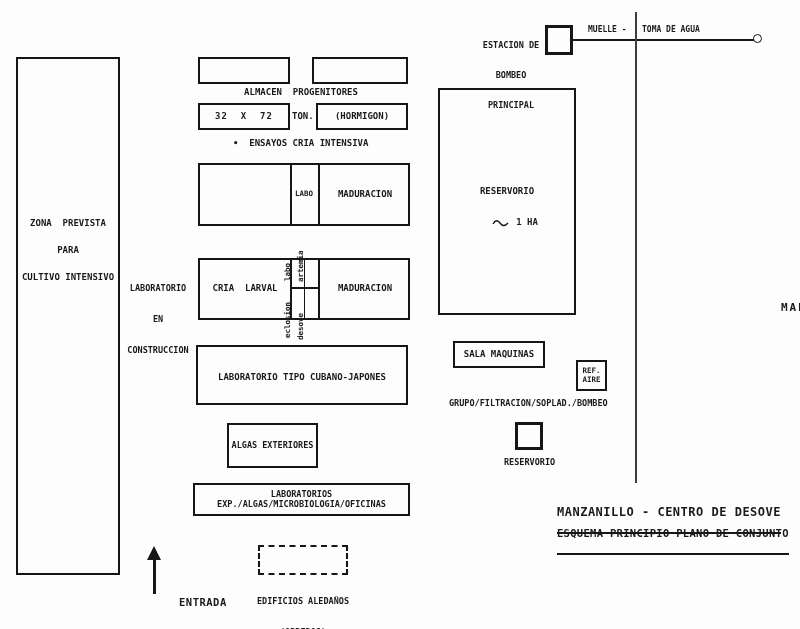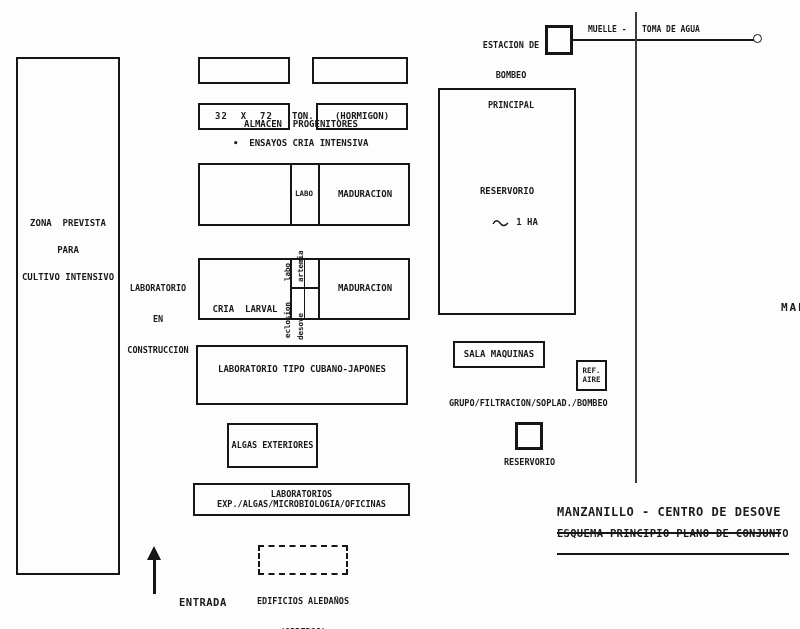--- a/index.html
+++ b/index.html
@@ -37,21 +37,21 @@
   </div>
 
   <div class="t c" style="left:122px;top:265px;width:72px;font-size:8.5px;">
     <div>LABORATORIO</div>
     <div style="margin-top:3px;">EN</div>
     <div style="margin-top:3px;">CONSTRUCCION</div>
   </div>
 
   <div class="box" style="left:198px;top:57px;width:92px;height:27px;"></div>
   <div class="box" style="left:312px;top:57px;width:96px;height:27px;"></div>
-  <div class="t c" style="left:198px;top:88px;width:206px;font-size:9px;margin-top:32px;">ALMACEN  PROGENITORES</div>
+  <div class="t c" style="left:198px;top:88px;width:206px;font-size:9px;">ALMACEN  PROGENITORES</div>
 
   <div class="box cellflex" style="left:198px;top:103px;width:92px;height:27px;">
     <span class="t" style="position:static;font-size:9px;letter-spacing:1px;">32  X  72</span>
   </div>
   <div class="t" style="left:292px;top:112px;font-size:9px;">TON.</div>
   <div class="box cellflex" style="left:316px;top:103px;width:92px;height:27px;">
     <span class="t" style="position:static;font-size:9px;">(HORMIGON)</span>
   </div>
   <div class="t" style="left:233px;top:139px;font-size:9px;">•  ENSAYOS CRIA INTENSIVA</div>
 
@@ -64,34 +64,34 @@
     <div class="cellflex" style="left:118px;top:0;width:94px;height:100%;">
       <span class="t" style="position:static;font-size:9px;">MADURACION</span>
     </div>
   </div>
 
   <div class="box" style="left:198px;top:258px;width:212px;height:62px;">
     <div class="vdiv" style="left:90px;"></div>
     <div class="vdiv" style="left:118px;"></div>
     <div class="vdiv" style="left:104px;width:1px;"></div>
     <div class="hline" style="left:90px;top:27px;width:30px;height:1.5px;"></div>
-    <div class="cellflex" style="left:0;top:0;width:90px;height:100%;margin-top:21px;">
+    <div class="cellflex" style="left:0;top:0;width:90px;height:100%;">
       <span class="t" style="position:static;font-size:9px;">CRIA  LARVAL</span>
     </div>
     <div class="cellflex" style="left:118px;top:0;width:94px;height:100%;">
       <span class="t" style="position:static;font-size:9px;">MADURACION</span>
     </div>
   </div>
   <span class="vt" style="left:292px;top:272px;">labo</span>
   <span class="vt" style="left:305px;top:273px;">artemia</span>
   <span class="vt" style="left:292px;top:329px;">eclosion</span>
   <span class="vt" style="left:305px;top:331px;">desove</span>
 
   <div class="box" style="left:196px;top:345px;width:212px;height:60px;">
-    <div class="cellflex" style="left:0;top:0;width:100%;height:100%;padding-bottom:10px;">
+    <div class="cellflex" style="left:0;top:8px;width:100%;height:100%;padding-bottom:10px;">
       <span class="t" style="position:static;font-size:9px;">LABORATORIO TIPO CUBANO-JAPONES</span>
     </div>
   </div>
 
   <div class="box med cellflex" style="left:227px;top:423px;width:91px;height:45px;">
     <span class="t" style="position:static;font-size:8.5px;">ALGAS EXTERIORES</span>
   </div>
 
   <div class="box med" style="left:193px;top:483px;width:217px;height:33px;">
     <div class="cellflex" style="left:0;top:0;width:100%;height:100%;flex-direction:column;gap:1px;">

